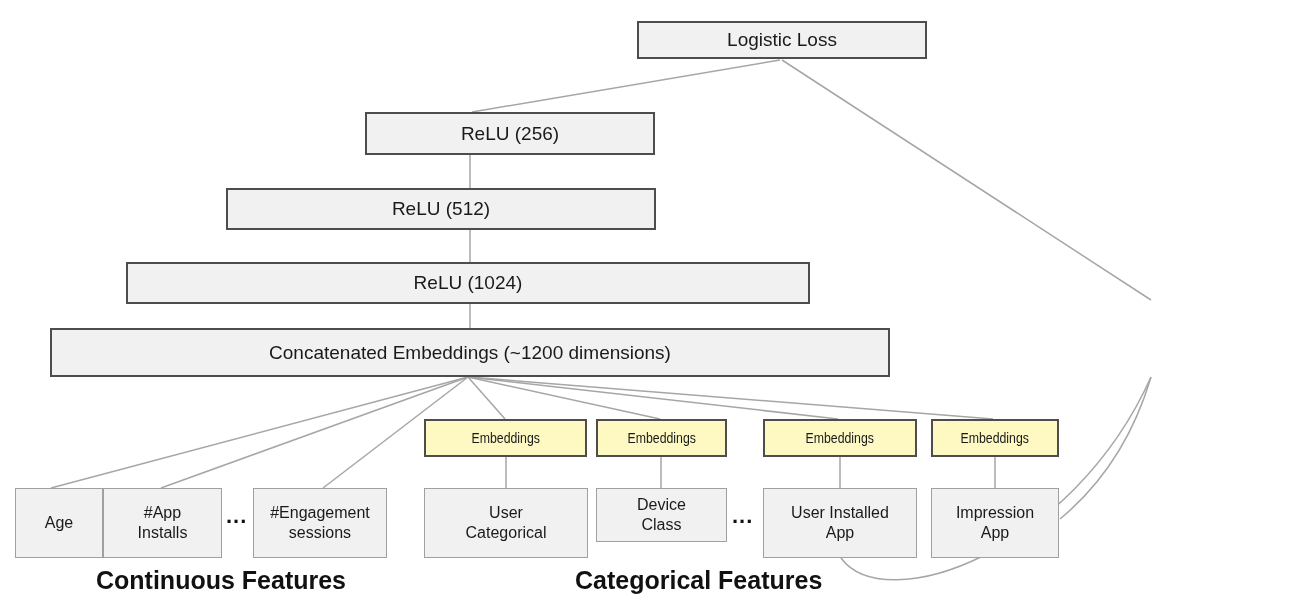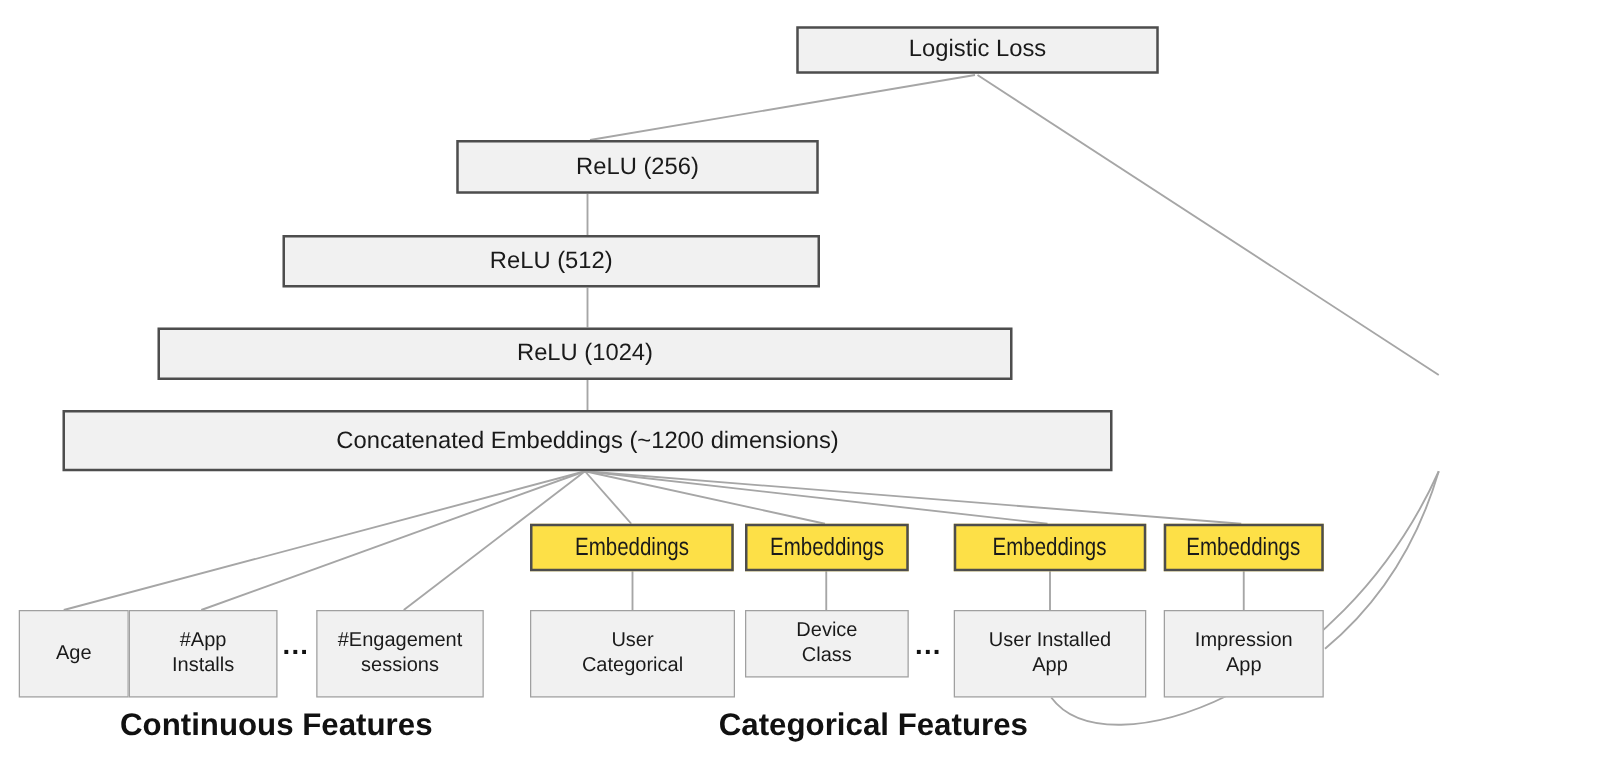--- a/index.html
+++ b/index.html
@@ -32,23 +32,23 @@
     background: #f1f1f1;
     z-index: 1;
     white-space: pre-line;
     line-height: 1.25;
   }
   .node.dark-border {
     border: 2px solid #4d4d4d;
     font-size: 19px;
   }
   .node.embed {
-    background: #fde047;
+    background: #fef9c3;
     border: 2px solid #4d4d4d;
-    font-size: 20px;
+    font-size: 15px;
   }
   .node.embed .squeeze {
     display: inline-block;
     transform: scaleX(0.82);
     transform-origin: center;
   }
   .node.feature {
     border: 1.5px solid #a0a0a0;
     font-size: 16px;
   }

